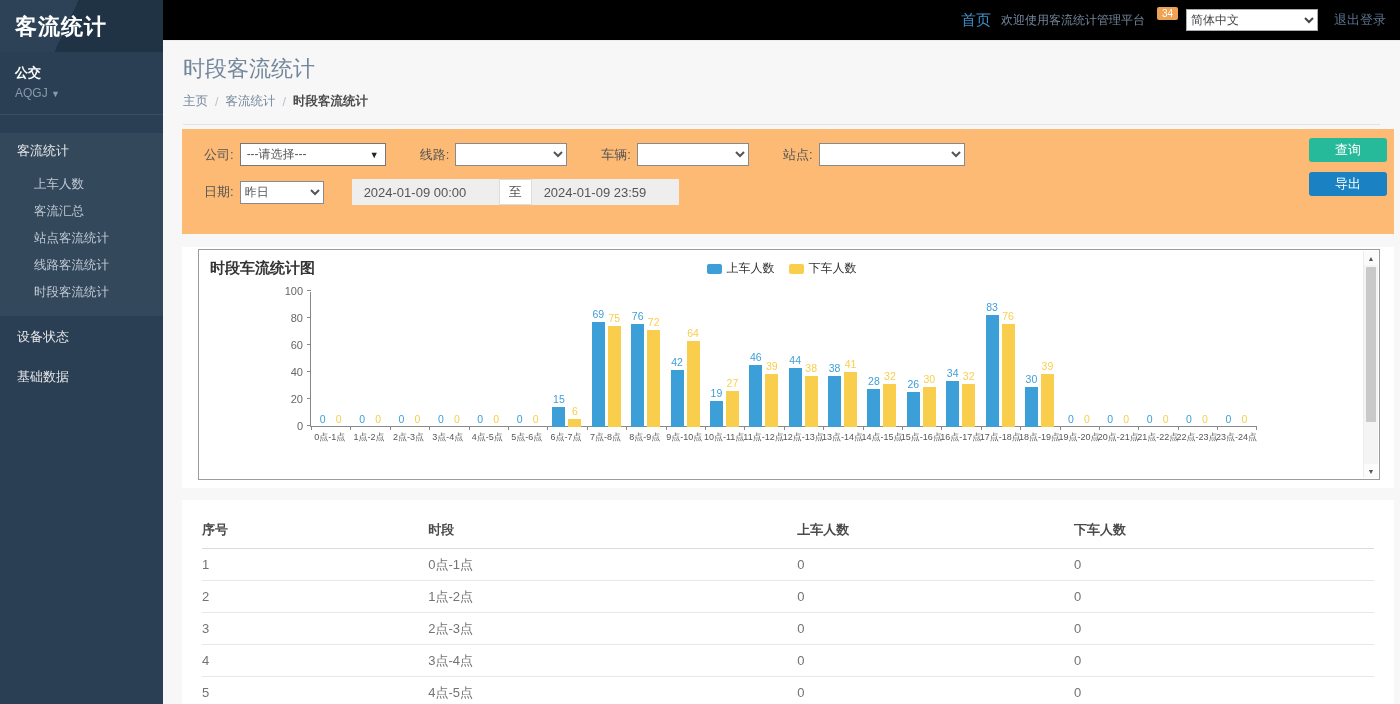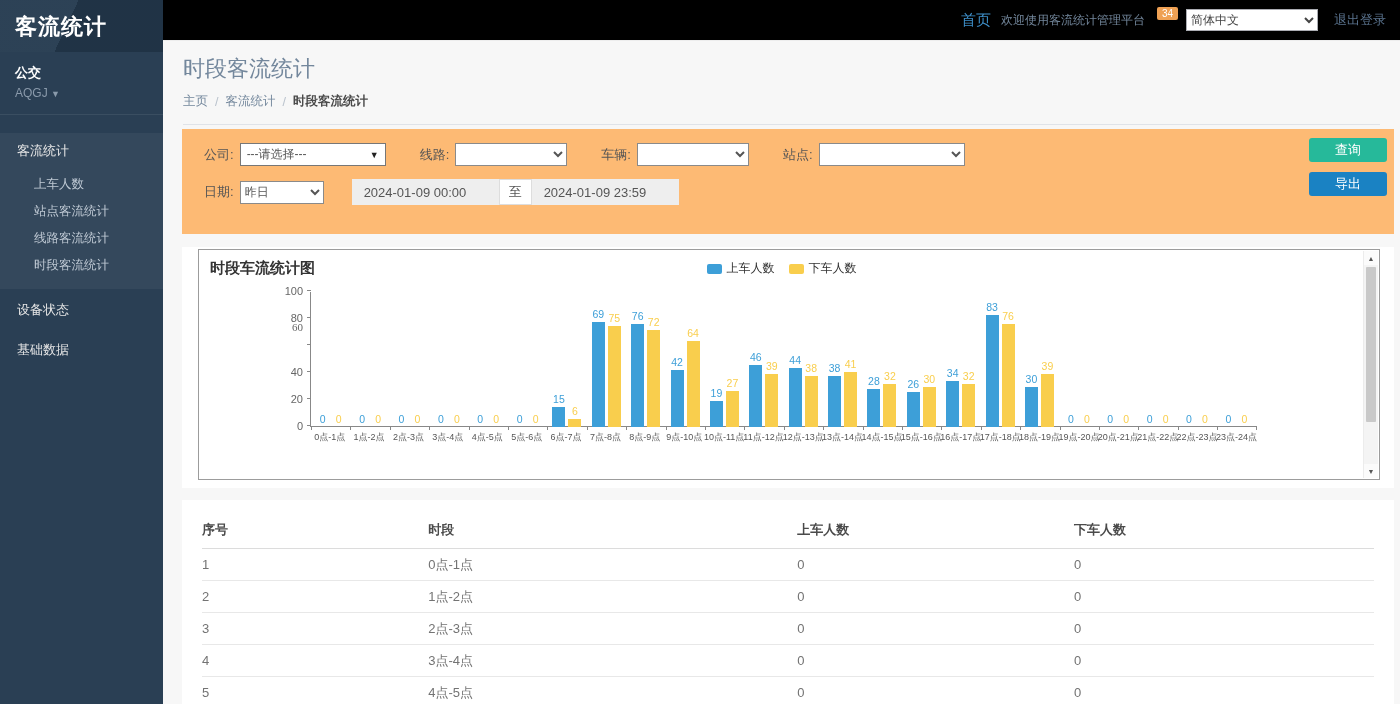--- a/index.html
+++ b/index.html
@@ -117,20 +117,21 @@
     <div class="profile-code">
       <span>AQGJ</span>
       <span class="caret">▼</span>
     </div>
   </div>
   <nav class="menu">
     <div class="menu-section active">
       <div class="menu-group">客流统计</div>
       <div class="submenu">
         <div class="submenu-item">上车人数</div>
+        <div class="submenu-item">客流汇总</div>
         <div class="submenu-item">站点客流统计</div>
         <div class="submenu-item">线路客流统计</div>
         <div class="submenu-item">时段客流统计</div>
       </div>
     </div>
     <div class="menu-single">设备状态</div>
     <div class="menu-single">基础数据</div>
   </nav>
 </aside>
 
@@ -202,21 +203,21 @@
               </span>
             </div>
         </div>
         <div class="chart-wrap" id="chartWrap">
             <div class="ylab" style="bottom: -6px;">0</div>
             <div class="ytick" style="bottom: 0px;"></div>
             <div class="ylab" style="bottom: 21px;">20</div>
             <div class="ytick" style="bottom: 27px;"></div>
             <div class="ylab" style="bottom: 48px;">40</div>
             <div class="ytick" style="bottom: 54px;"></div>
-            <div class="ylab" style="bottom: 93px; font-family: Liberation Serif, serif;">60</div>
+            <div class="ylab" style="bottom: 75px;">60</div>
             <div class="ytick" style="bottom: 81px;"></div>
             <div class="ylab" style="bottom: 102px;">80</div>
             <div class="ytick" style="bottom: 108px;"></div>
             <div class="ylab" style="bottom: 129px;">100</div>
             <div class="ytick" style="bottom: 135px;"></div>
             <div class="bars-row">
               <div class="bar-group">
                 <div class="bar-stack">
                   <div class="bar-val" style="color: rgb(61, 159, 216);">0</div>
                   <div class="bar" style="height: 0px; background: rgb(61, 159, 216);"></div>

